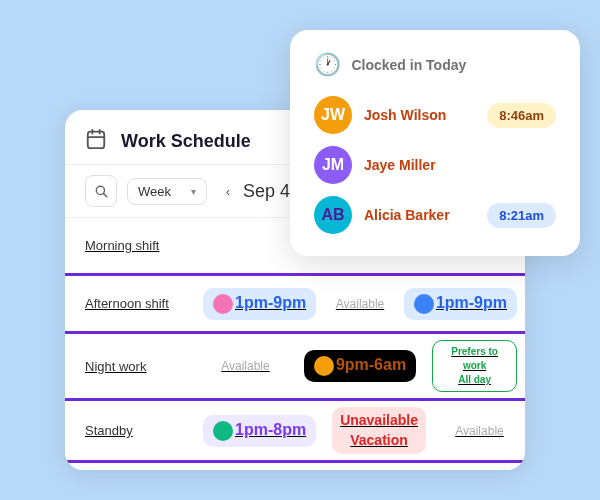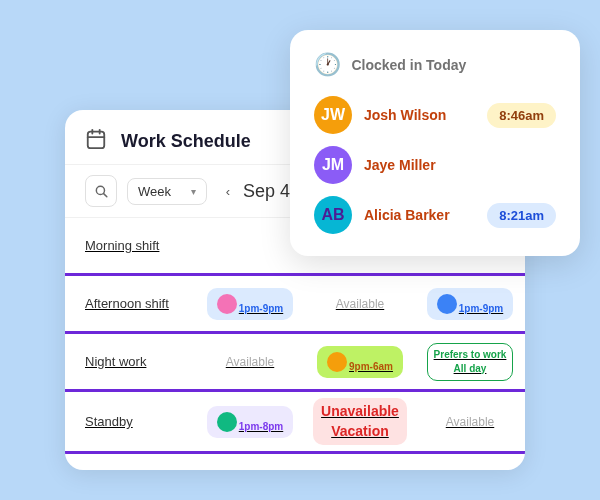--- a/index.html
+++ b/index.html
@@ -138,41 +138,41 @@
       flex: 1;
       padding: 6px 8px;
       display: flex;
       align-items: center;
       justify-content: center;
     }
 
     
     .chip {
       display: flex;
-      align-items: flex-end;
+      align-items: flex-start;
       gap: 2px;
       padding: 6px 10px;
       border-radius: 10px;
-      font-size: 10px;
+      font-size: 16px;
       font-weight: 600;
       white-space: nowrap;
     }
 
     .chip-blue {
       background: #dbeafe;
       color: #2563eb;
     }
 
     .chip-purple {
       background: #ede9fe;
       color: #7c3aed;
     }
 
     .chip-yellow {
-      background: #bef264;
+      background: #000000;
       color: #b45309;
     }
 
     .available-text {
       font-size: 12px;
       color: #aaa;
       font-weight: 500;
     }
 
     .prefers-chip {

